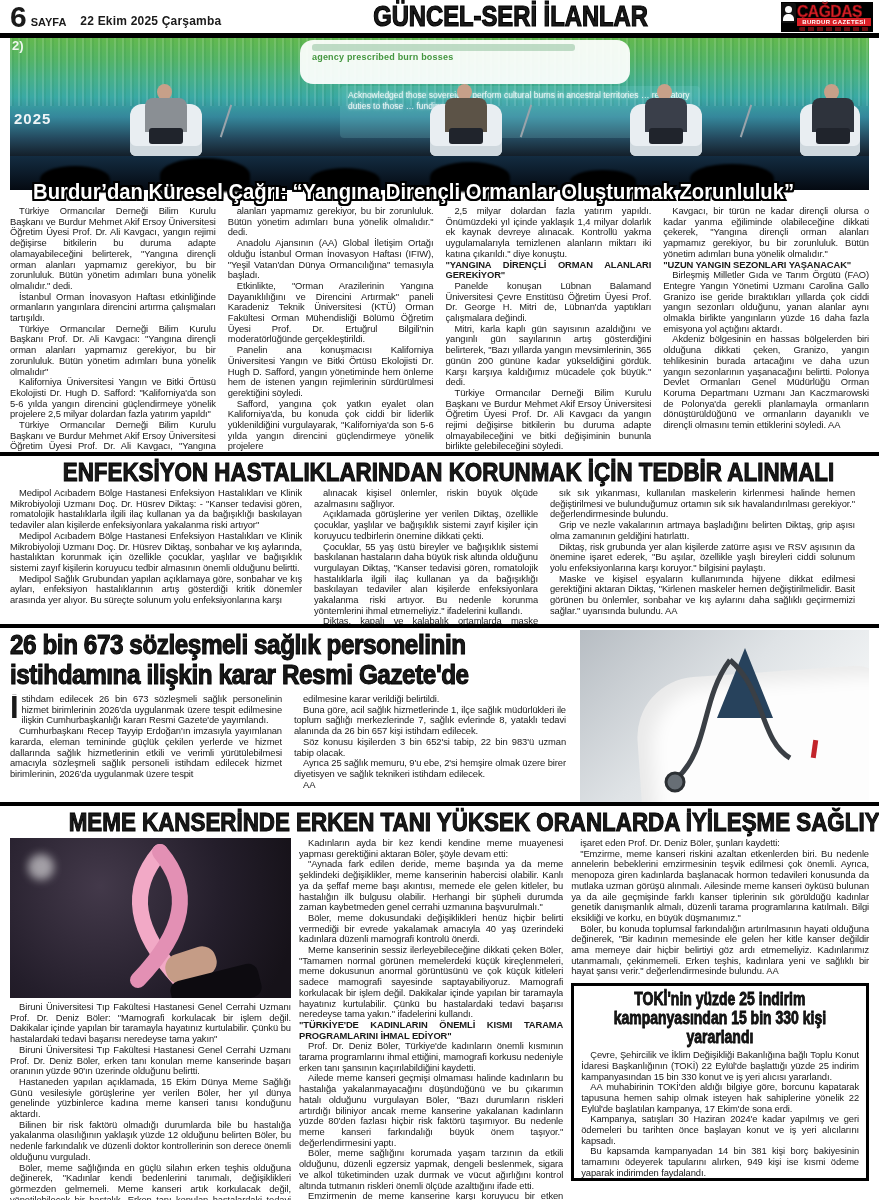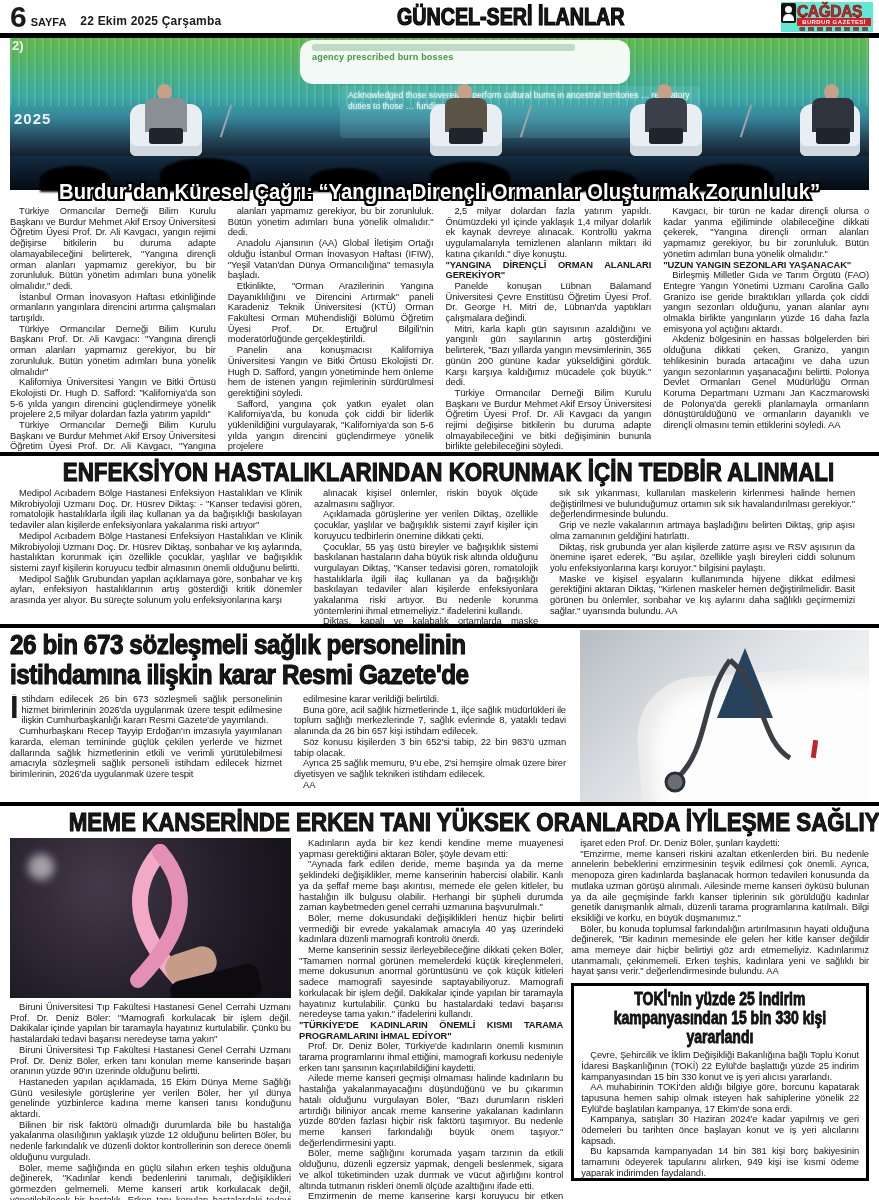--- a/index.html
+++ b/index.html
@@ -4,23 +4,23 @@
 <style>
   html,body{margin:0;padding:0;background:#777;}
   .page{position:relative;width:879px;height:1200px;margin:0 auto;background:#fff;overflow:hidden;
         font-family:"Liberation Sans","DejaVu Sans",sans-serif;color:#1a1a1a;}
   
   .masthead{display:flex;align-items:center;height:33px;padding:0 6px 0 10px;}
   .pagenum-wrap{display:flex;align-items:flex-end;gap:4px;width:230px;}
   .pagenum{font-size:30px;font-weight:bold;line-height:28px;}
   .pagelabel{font-size:11px;font-weight:bold;padding-bottom:3px;}
   .edition-date{font-size:12px;font-weight:bold;padding:0 0 3px 10px;letter-spacing:.2px;}
-  .section-title{flex:1;text-align:center;margin:0;font-size:24px;font-weight:bold;letter-spacing:0;}
+  .section-title{flex:1;text-align:center;margin:0;font-size:29px;font-weight:bold;letter-spacing:0;}
   .section-title span{display:inline-block;transform:scaleX(.82);-webkit-text-stroke:1.2px #000;white-space:nowrap;}
-  .logo{width:92px;height:30px;position:relative;background:#5eead4;}
+  .logo{width:92px;height:30px;position:relative;background:#000000;}
   .logo-icon{position:absolute;left:0;top:1px;width:15px;height:20px;background:#111;border-radius:2px;}
   .logo-icon:before{content:"";position:absolute;left:4px;top:3px;width:7px;height:7px;border-radius:50%;background:#fff;}
   .logo-icon:after{content:"";position:absolute;left:2px;top:11px;width:11px;height:7px;border-radius:5px 5px 0 0;background:#fff;}
   .logo-name{position:absolute;left:16px;top:0;font-size:17px;font-weight:bold;color:#d91f26;-webkit-text-stroke:.7px #7a0c10;letter-spacing:-.5px;transform:scaleX(.92);transform-origin:left;}
   .logo-subtitle{position:absolute;left:16px;top:16px;width:74px;background:#d91f26;color:#fff;font-size:6px;font-weight:bold;text-align:center;padding:1px 0;letter-spacing:.4px;}
   .logo-script{position:absolute;left:18px;top:25px;width:70px;height:4px;
       background:repeating-linear-gradient(90deg,#8a1014 0 6px,transparent 6px 9px);border-radius:2px;opacity:.75;}
   .rule-thick{height:5px;background:#000;margin:0;}
   .rule-mid{height:4px;background:#000;margin:0;}
   
@@ -37,21 +37,21 @@
   .photo-corner{position:absolute;left:2px;top:0;color:rgba(255,255,255,.9);font-weight:bold;font-size:13px;}
   .stage-floor{position:absolute;left:0;right:0;bottom:0;height:34px;background:linear-gradient(180deg,#132c41,#050a12);}
   .chair{position:absolute;width:72px;height:52px;background:#e9eef2;border-radius:12px 12px 6px 6px;bottom:34px;box-shadow:inset 0 -10px 0 #cfd8de;}
   .panelist{position:absolute;bottom:44px;width:46px;height:62px;}
   .panelist .head{position:absolute;left:14px;top:0;width:15px;height:16px;border-radius:50%;background:#c7a089;}
   .panelist .body{position:absolute;left:2px;top:14px;width:42px;height:34px;border-radius:8px 8px 0 0;}
   .panelist .legs{position:absolute;left:6px;top:44px;width:34px;height:16px;background:#20242c;border-radius:3px;}
   .mic{position:absolute;width:2px;height:34px;background:#9aa4ab;transform:rotate(18deg);bottom:52px;}
   .aud{position:absolute;bottom:-2px;background:#000;border-radius:50% 50% 0 0;filter:blur(1px);}
   
-  .forest-headline{position:absolute;left:-10px;right:-10px;bottom:-14px;margin:0;text-align:center;font-weight:bold;font-size:22px;line-height:24px;}
+  .forest-headline{position:absolute;left:-10px;right:-10px;bottom:-14px;margin:0;text-align:left;font-weight:bold;font-size:22px;line-height:24px;}
   .forest-headline span{display:inline-block;transform:scaleX(.92);white-space:nowrap;color:#fff;
      -webkit-text-stroke:4px #000;paint-order:stroke fill;
      text-shadow:2px 2px 0 #000,-2px -2px 0 #000,2px -2px 0 #000,-2px 2px 0 #000,0 2px 0 #000,2px 0 0 #000,0 -2px 0 #000,-2px 0 0 #000;}
   
   .cols{display:flex;padding:0 10px;gap:12px;box-sizing:border-box;}
   .col{overflow:hidden;}
   .para{margin:0;text-indent:9px;font-size:9.4px;line-height:10.7px;text-align:justify;letter-spacing:-.1px;}
   .para.sub{font-weight:bold;text-indent:0;}
   .para.drop{text-indent:0;}
   .dc{float:left;font-size:31px;line-height:27px;font-weight:bold;padding:0 3px 0 0;}

